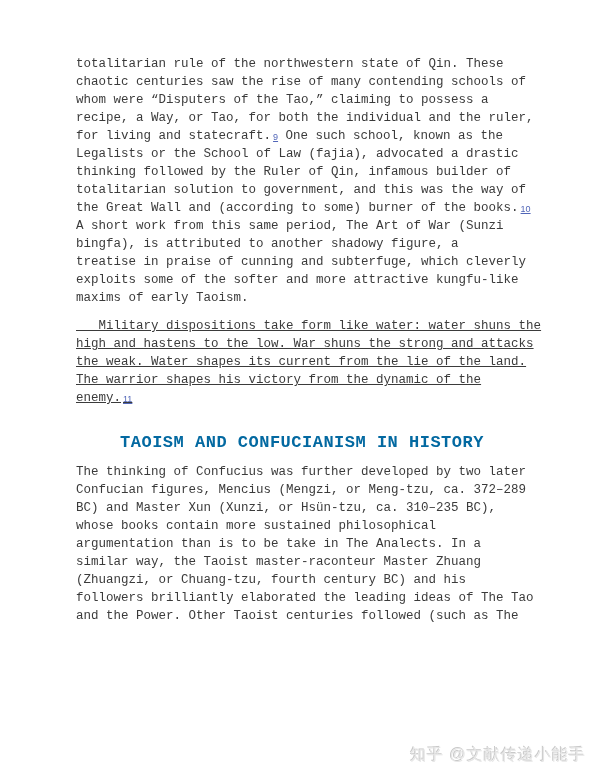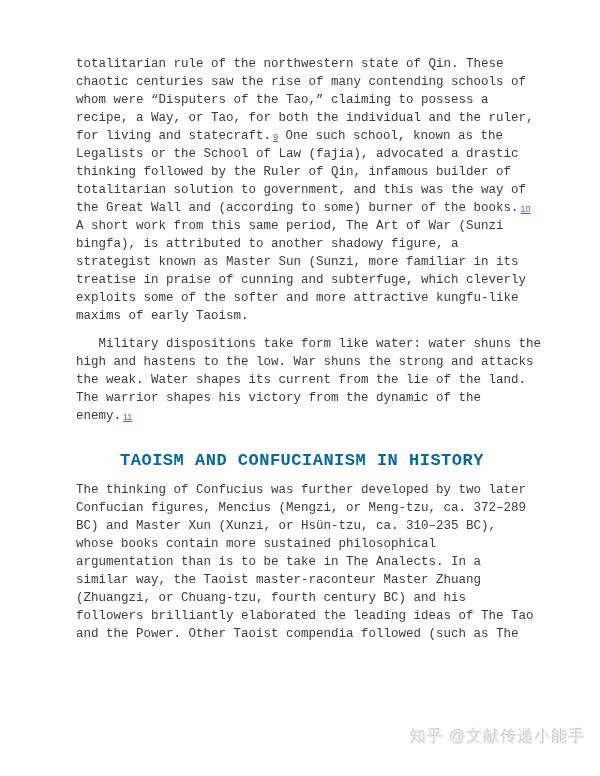--- a/index.html
+++ b/index.html
@@ -12,21 +12,21 @@
   .page-content {
     position: absolute;
     left: 76px; top: 55px;
     width: 452px;
     font-family: "Liberation Mono", "DejaVu Sans Mono", monospace;
     font-size: 12.5px;
     line-height: 18px;
     color: #3b3b3b;
   }
   .block { margin: 0 0 10px 0; }
-  .block.quote { margin-bottom: 7px; }
+  .block.quote { margin-bottom: 7px; text-decoration: underline; }
   .line { white-space: pre; height: 18px; }
   .seg-i { }
   .fn-link {
     font-size: 9px;
     font-family: "Liberation Sans", sans-serif;
     color: #5166b8;
     text-decoration: underline;
     position: relative;
     top: 1px;
     margin-left: 2px;
@@ -37,21 +37,21 @@
     font-size: 17px;
     line-height: 22px;
     letter-spacing: 0.5px;
     text-align: center;
     color: #0369a1;
     margin: 25px 0 9px 0;
     white-space: pre;
   }
   .watermark {
     position: absolute;
-    right: 14px; bottom: 28px;
+    right: 14px; bottom: 10px;
     font-family: "Liberation Sans", sans-serif;
     font-size: 16px;
     letter-spacing: 1px;
     color: #e6e6e6;
     text-shadow: -1px -1px 0 #c9c9c9, 1px 1px 0 #ffffff;
     user-select: none;
   }
 </style>
 </head>
 <body>
@@ -62,21 +62,20 @@
       <div class="line"><span class="seg">chaotic centuries saw the rise of many contending schools of</span></div>
       <div class="line"><span class="seg">whom were “Disputers of the Tao,” claiming to possess a</span></div>
       <div class="line"><span class="seg">recipe, a Way, or Tao, for both the individual and the ruler,</span></div>
       <div class="line"><span class="seg">for living and statecraft.</span><a class="fn-link">9</a><span class="seg"> One such school, known as the</span></div>
       <div class="line"><span class="seg">Legalists or the School of Law (</span><span class="seg-i">fajia</span><span class="seg">), advocated a drastic</span></div>
       <div class="line"><span class="seg">thinking followed by the Ruler of Qin, infamous builder of</span></div>
       <div class="line"><span class="seg">totalitarian solution to government, and this was the way of</span></div>
       <div class="line"><span class="seg">the Great Wall and (according to some) burner of the books.</span><a class="fn-link">10</a></div>
       <div class="line"><span class="seg">A short work from this same period, </span><span class="seg-i">The Art of War (Sunzi</span></div>
       <div class="line"><span class="seg-i">bingfa</span><span class="seg">), is attributed to another shadowy figure, a</span></div>
-      <div class="line"><span class="seg">strategist known as Master Sun (Sunzi, more familiar in its</span></div>
       <div class="line"><span class="seg">treatise in praise of cunning and subterfuge, which cleverly</span></div>
       <div class="line"><span class="seg">exploits some of the softer and more attractive kungfu-like</span></div>
       <div class="line"><span class="seg">maxims of early Taoism.</span></div>
     </div>
     <div class="block quote">
       <div class="line"><span class="seg">   Military dispositions take form like water: water shuns the</span></div>
       <div class="line"><span class="seg">high and hastens to the low. War shuns the strong and attacks</span></div>
       <div class="line"><span class="seg">the weak. Water shapes its current from the lie of the land.</span></div>
       <div class="line"><span class="seg">The warrior shapes his victory from the dynamic of the</span></div>
       <div class="line"><span class="seg">enemy.</span><a class="fn-link">11</a></div>
@@ -84,17 +83,17 @@
     <div class="section-heading">TAOISM AND CONFUCIANISM IN HISTORY</div>
     <div class="block paragraph">
       <div class="line"><span class="seg">The thinking of Confucius was further developed by two later</span></div>
       <div class="line"><span class="seg">Confucian figures, Mencius (Mengzi, or Meng-tzu, ca. 372–289</span></div>
       <div class="line"><span class="seg">BC) and Master Xun (Xunzi, or Hsün-tzu, ca. 310–235 BC),</span></div>
       <div class="line"><span class="seg">whose books contain more sustained philosophical</span></div>
       <div class="line"><span class="seg">argumentation than is to be take in </span><span class="seg-i">The Analects</span><span class="seg">. In a</span></div>
       <div class="line"><span class="seg">similar way, the Taoist master-raconteur Master Zhuang</span></div>
       <div class="line"><span class="seg">(Zhuangzi, or Chuang-tzu, fourth century BC) and his</span></div>
       <div class="line"><span class="seg">followers brilliantly elaborated the leading ideas of </span><span class="seg-i">The Tao</span></div>
-      <div class="line"><span class="seg-i">and the Power</span><span class="seg">. Other Taoist compendia followed (such as </span><span class="seg-i">The</span></div>
+      <div class="line"><span class="seg-i">and the Power</span><span class="seg">. Other Taoist centuries followed (such as </span><span class="seg-i">The</span></div>
     </div>
   </div>
 
 <div class="watermark">知乎 @文献传递小能手</div>
 
 </body></html>

